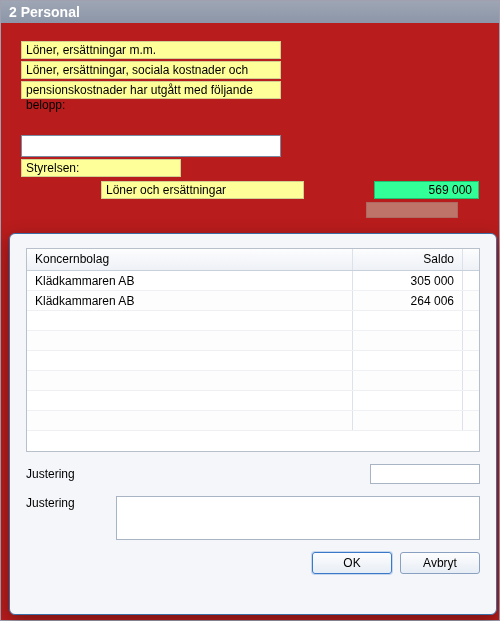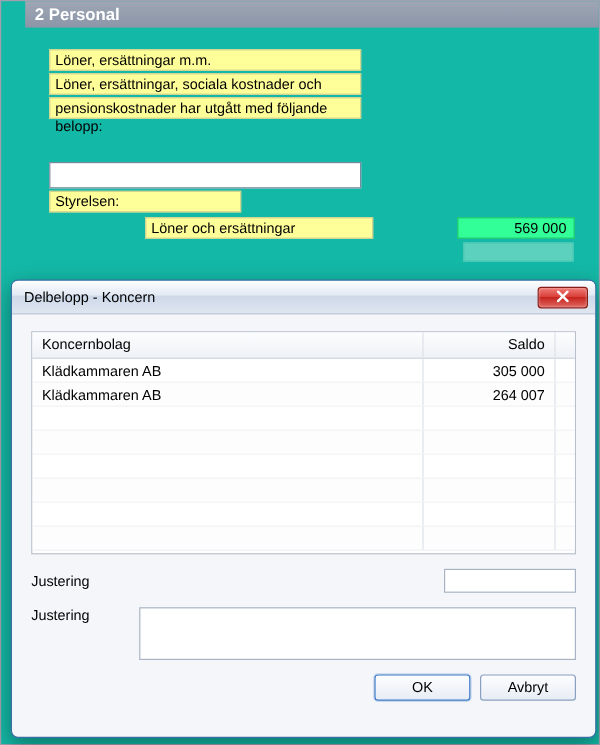--- a/index.html
+++ b/index.html
@@ -7,23 +7,22 @@
     margin: 0; padding: 0;
     width: 500px; height: 621px;
     font-family: "Segoe UI", Tahoma, Arial, sans-serif;
     font-size: 12px;
     background: #ffffff;
     overflow: hidden;
   }
   .window {
     width: 500px; height: 621px;
     position: relative;
-    background: #14b8a6;
+    background: #b91c1c;
     border: 1px solid #a0a0b0;
-    padding-left: 20px;
   }
   .titlebar {
     height: 22px;
     background: linear-gradient(to bottom, #9ea6b4 0%, #8c96a8 100%);
     color: #ffffff;
     font-weight: bold;
     font-size: 14px;
     padding: 2px 8px;
     line-height: 18px;
   }
@@ -179,21 +178,21 @@
     background:#fff;
     padding: 4px;
     font: inherit;
     resize: none;
   }
   .dlg-buttons {
     display: flex;
     justify-content: flex-end;
     gap: 8px;
     margin-top: 12px;
-    margin-bottom: 20px;
+    margin-bottom: 2px;
   }
   .dlg-buttons button {
     width: 80px; height: 22px;
     border: 1px solid #8aa0c0;
     border-radius: 3px;
     background: linear-gradient(to bottom,#fdfdfe,#e7edf5);
     font: inherit;
     cursor: pointer;
   }
   .dlg-buttons button.primary {
@@ -219,48 +218,38 @@
     <div class="yellow-field-short">Styrelsen:</div>
 
     <div class="row-salaries">
       <div class="label-cell">Löner och ersättningar</div>
       <div class="value-cell">569 000</div>
     </div>
     <div class="faint-green"></div>
   </div>
 
   <div class="dialog">
-    <div class="dialog-titlebar">
-      <span class="dlg-title">Delbelopp - Koncern</span>
-      <div class="dlg-close">
-        <span>
-          <svg viewBox="0 0 10 10">
-              <path d="M1 1 L9 9 M9 1 L1 9" stroke="#fff" stroke-width="2" stroke-linecap="round"></path>
-            </svg>
-        </span>
-      </div>
-    </div>
 
     <div class="dlg-body">
 
       <div class="grid">
         <div class="grid-header">
           <div class="col col-name">Koncernbolag</div>
           <div class="col col-saldo">Saldo</div>
           <div class="col col-spacer"></div>
         </div>
         <div class="grid-body">
           <div class="grid-row">
             <div class="col col-name">Klädkammaren AB</div>
             <div class="col col-saldo">305 000</div>
             <div class="col col-spacer"></div>
           </div>
           <div class="grid-row">
             <div class="col col-name">Klädkammaren AB</div>
-            <div class="col col-saldo">264 007</div>
+            <div class="col col-saldo">264 006</div>
             <div class="col col-spacer"></div>
           </div>
           <div class="grid-empty-rows">
             <div class="grid-row">
                 <div class="col col-name"></div>
                 <div class="col col-saldo"></div>
                 <div class="col col-spacer"></div>
               </div>
             <div class="grid-row">
                 <div class="col col-name"></div>

